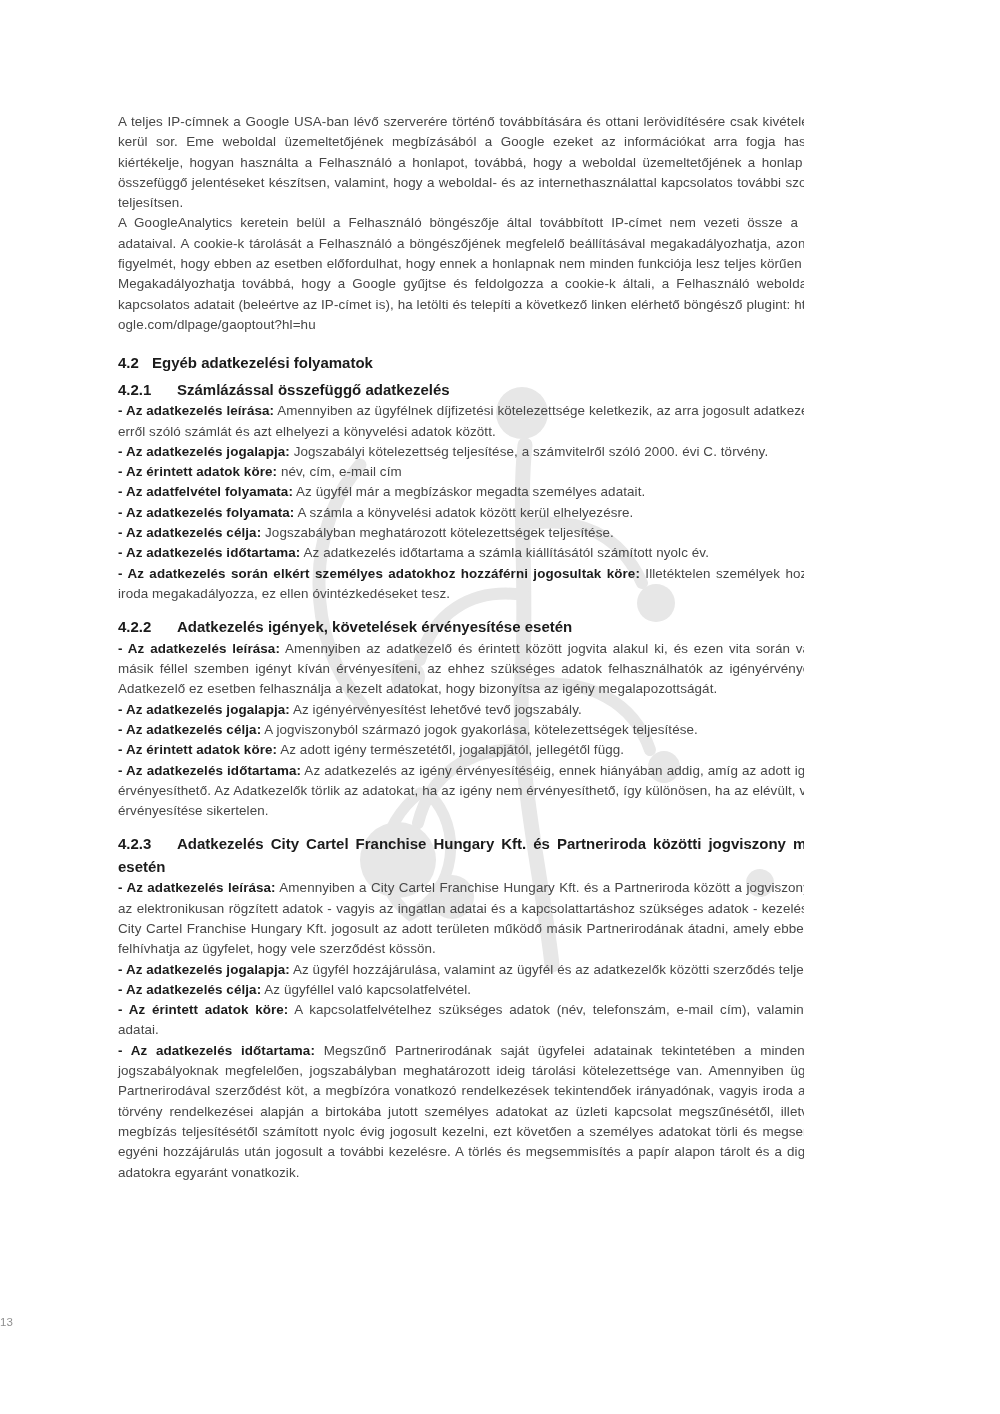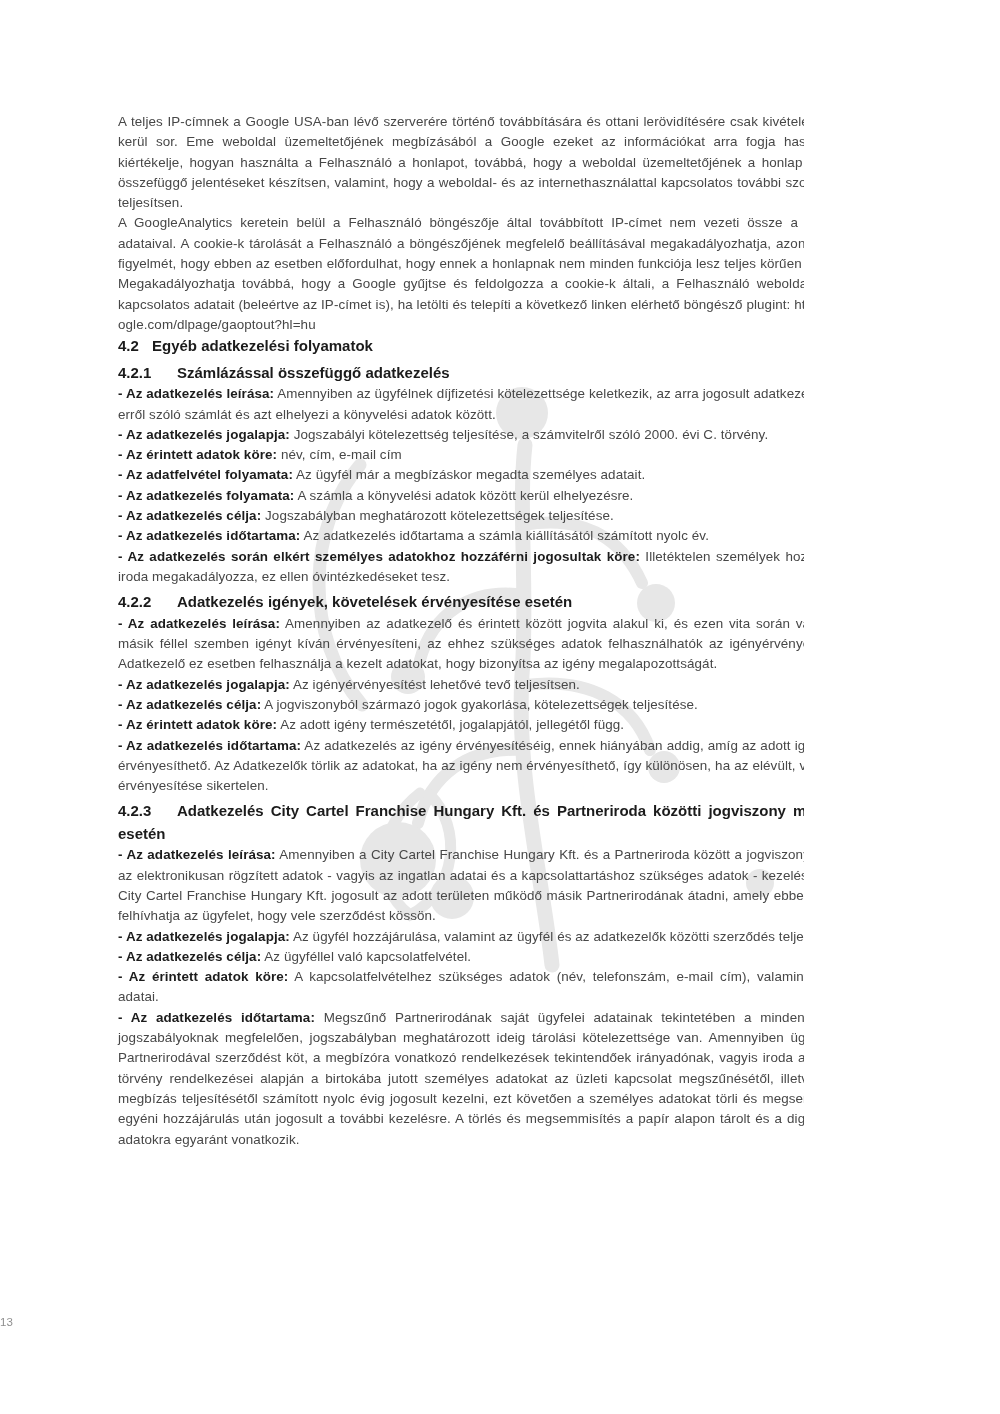--- a/index.html
+++ b/index.html
@@ -38,23 +38,23 @@
   .lbl { color: #1c1c1c; font-weight: bold; }
   .url { color: #474747; text-decoration: none; word-break: break-all; }
   .h1, .h2 {
     margin: 0;
     font-size: 15px;
     font-weight: bold;
     color: #1b1b1b;
     line-height: 22.5px;
     text-align: justify;
   }
-  .h1 { }
+  .h1 { margin-top: 17px; }
   .h2 { margin-top: 4px; }
-  .h2.gap { margin-top: 4px; }
+  .h2.gap { margin-top: 12px; }
   .num1 { display: inline-block; min-width: 34px; }
   .num2 { display: inline-block; min-width: 59px; }
   .pagenum {
     position: absolute;
     left: 0; right: 0;
     bottom: 86px;
     text-align: left;
     font-size: 11.5px;
     color: #8f8f8f;
     z-index: 1;
@@ -116,21 +116,21 @@
     <p class="body"><b class="lbl">- Az adatkezelés időtartama:</b>
       <span>Az adatkezelés időtartama a számla kiállításától számított nyolc év.</span></p>
     <p class="body"><b class="lbl">- Az adatkezelés során elkért személyes adatokhoz hozzáférni jogosultak köre:</b>
       <span>Illetéktelen személyek hozzáférését az iroda megakadályozza, ez ellen óvintézkedéseket tesz.</span></p>
 
     <p class="h2 gap"><span class="num2">4.2.2</span><span>Adatkezelés igények, követelések érvényesítése esetén</span></p>
 
     <p class="body"><b class="lbl">- Az adatkezelés leírása:</b>
       <span>Amennyiben az adatkezelő és érintett között jogvita alakul ki, és ezen vita során valamely fél a másik féllel szemben igényt kíván érvényesíteni, az ehhez szükséges adatok felhasználhatók az igényérvényesítés során. Adatkezelő ez esetben felhasználja a kezelt adatokat, hogy bizonyítsa az igény megalapozottságát.</span></p>
     <p class="body"><b class="lbl">- Az adatkezelés jogalapja:</b>
-      <span>Az igényérvényesítést lehetővé tevő teljesítsen.</span></p>
+      <span>Az igényérvényesítést lehetővé tevő jogszabály.</span></p>
     <p class="body"><b class="lbl">- Az adatkezelés célja:</b>
       <span>A jogviszonyból származó jogok gyakorlása, kötelezettségek teljesítése.</span></p>
     <p class="body"><b class="lbl">- Az érintett adatok köre:</b>
       <span>Az adott igény természetétől, jogalapjától, jellegétől függ.</span></p>
     <p class="body"><b class="lbl">- Az adatkezelés időtartama:</b>
       <span>Az adatkezelés az igény érvényesítéséig, ennek hiányában addig, amíg az adott igény jogi úton érvényesíthető. Az Adatkezelők törlik az adatokat, ha az igény nem érvényesíthető, így különösen, ha az elévült, vagy az igény érvényesítése sikertelen.</span></p>
 
     <p class="h2 gap"><span class="num2">4.2.3</span><span>Adatkezelés City Cartel Franchise Hungary Kft. és Partneriroda közötti jogviszony megszűnése esetén</span></p>
 
     <p class="body"><b class="lbl">- Az adatkezelés leírása:</b>

